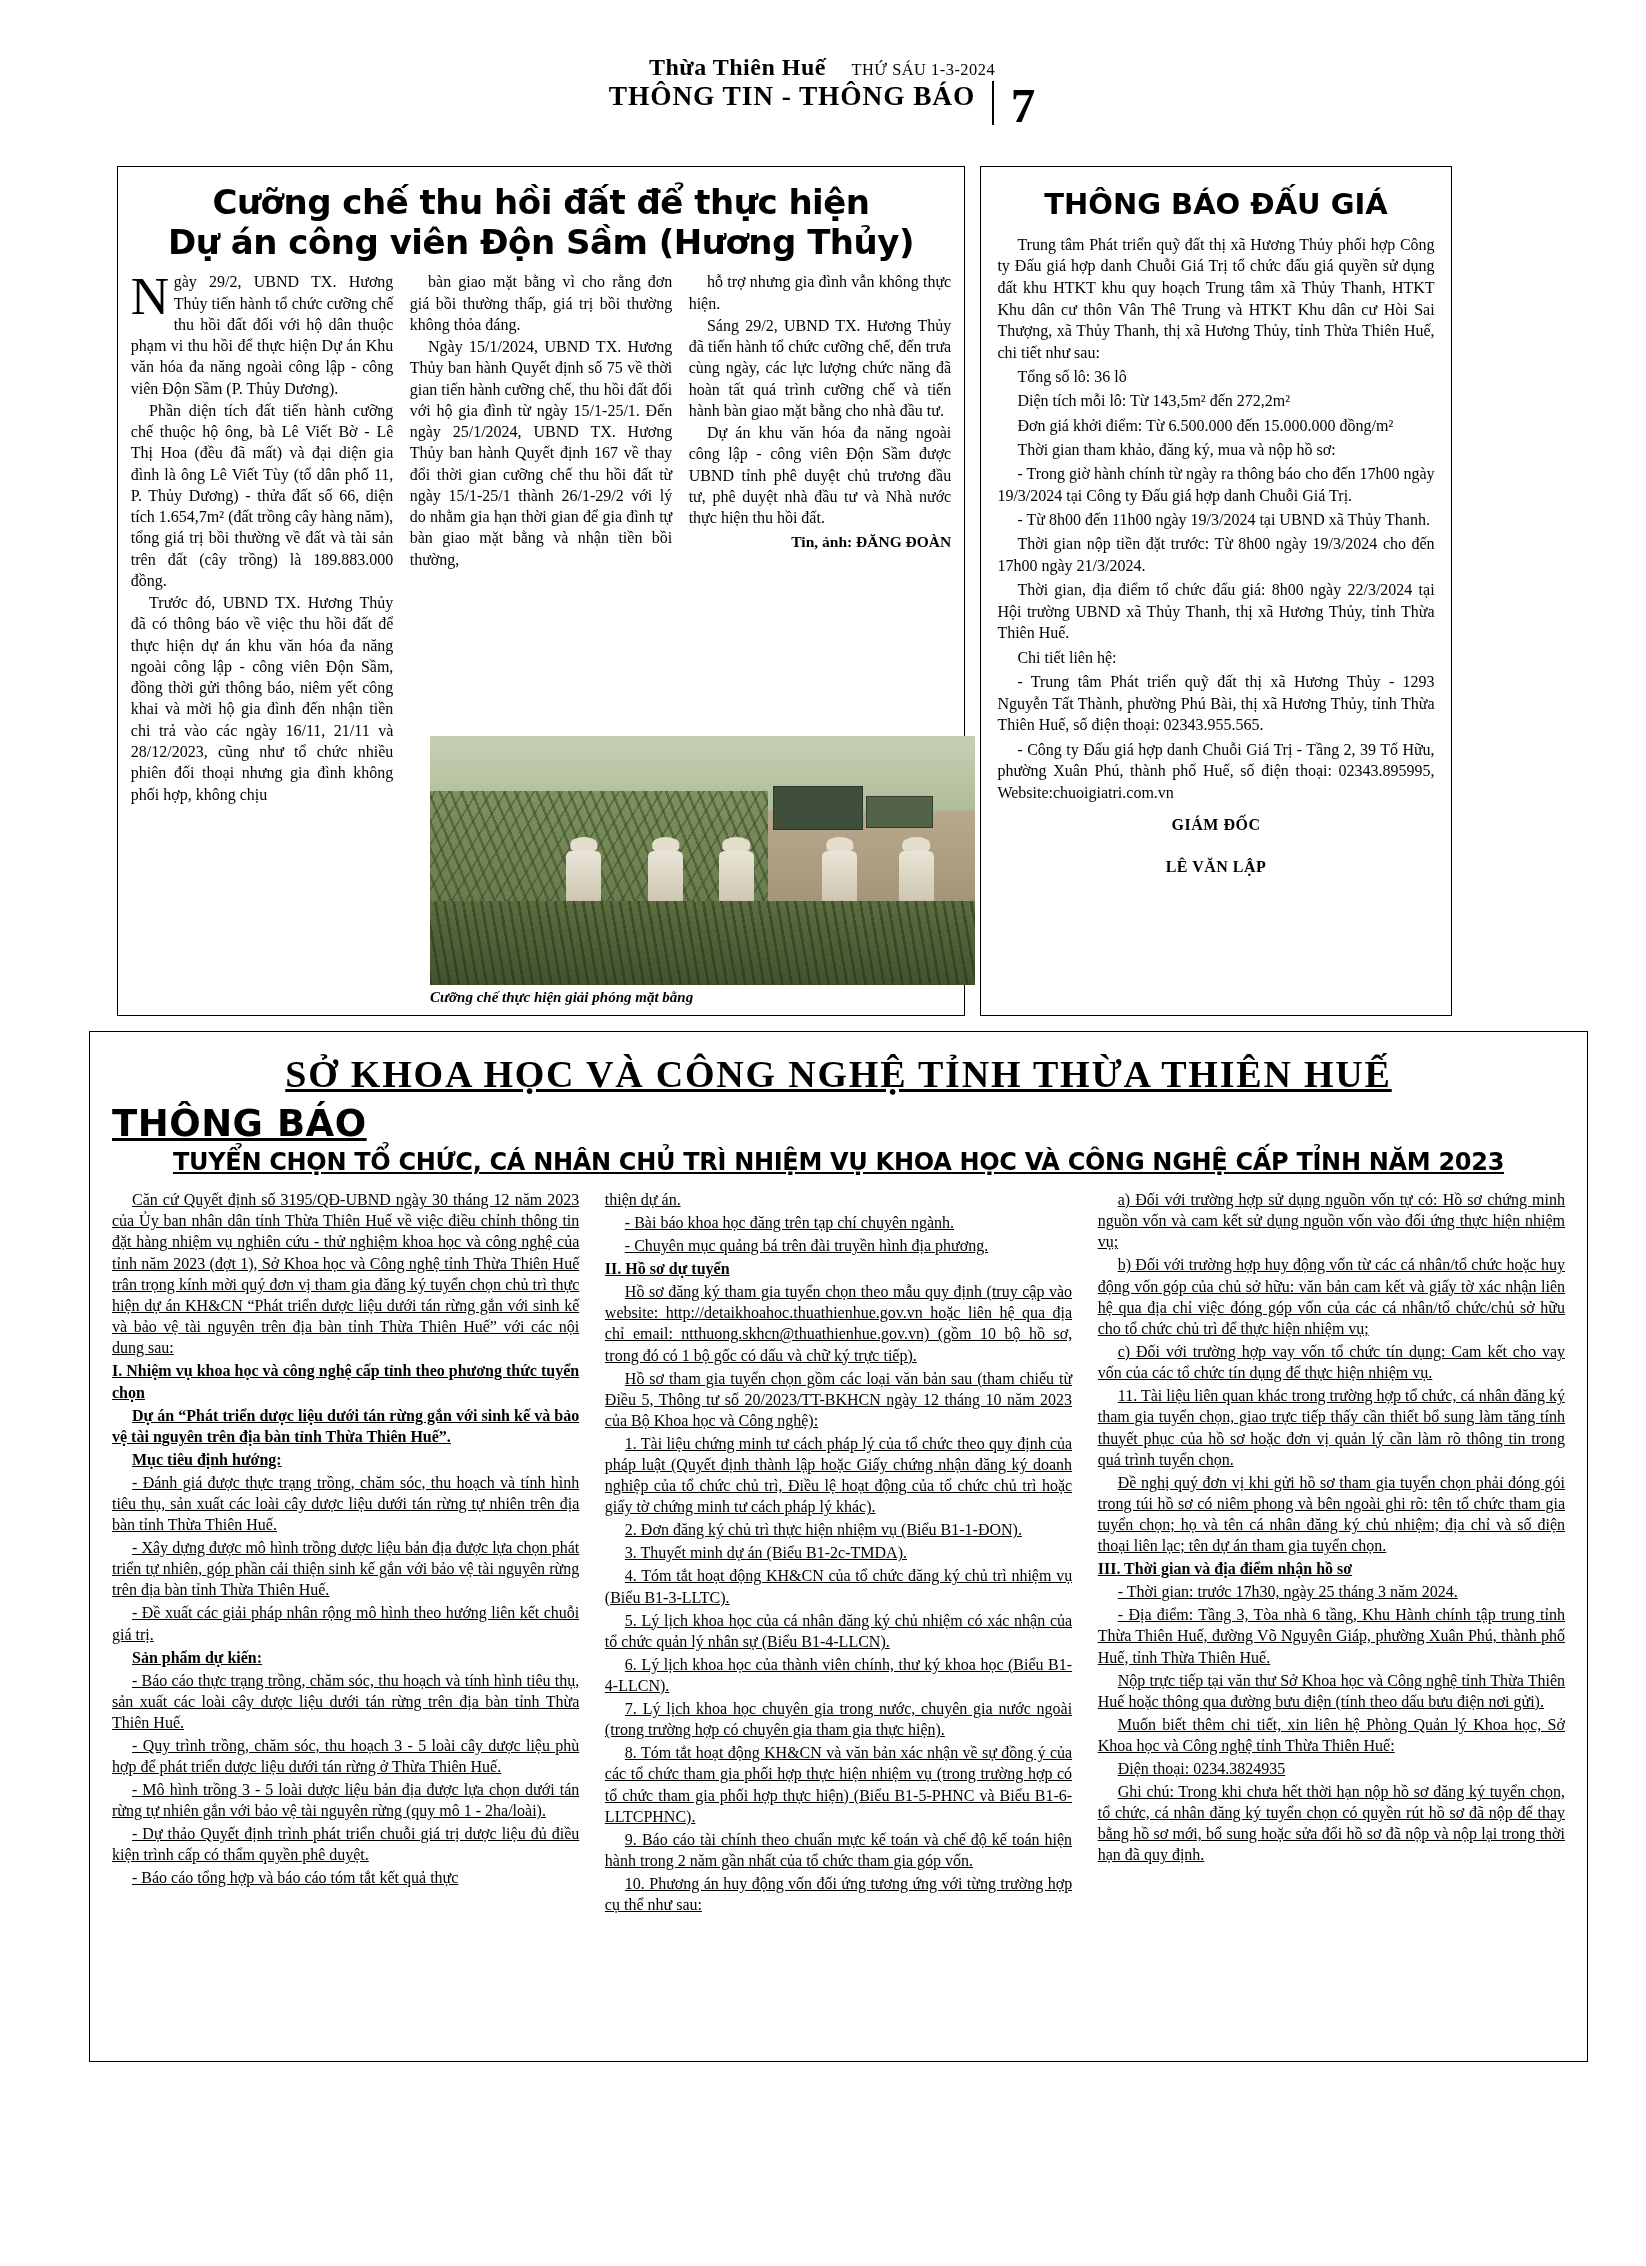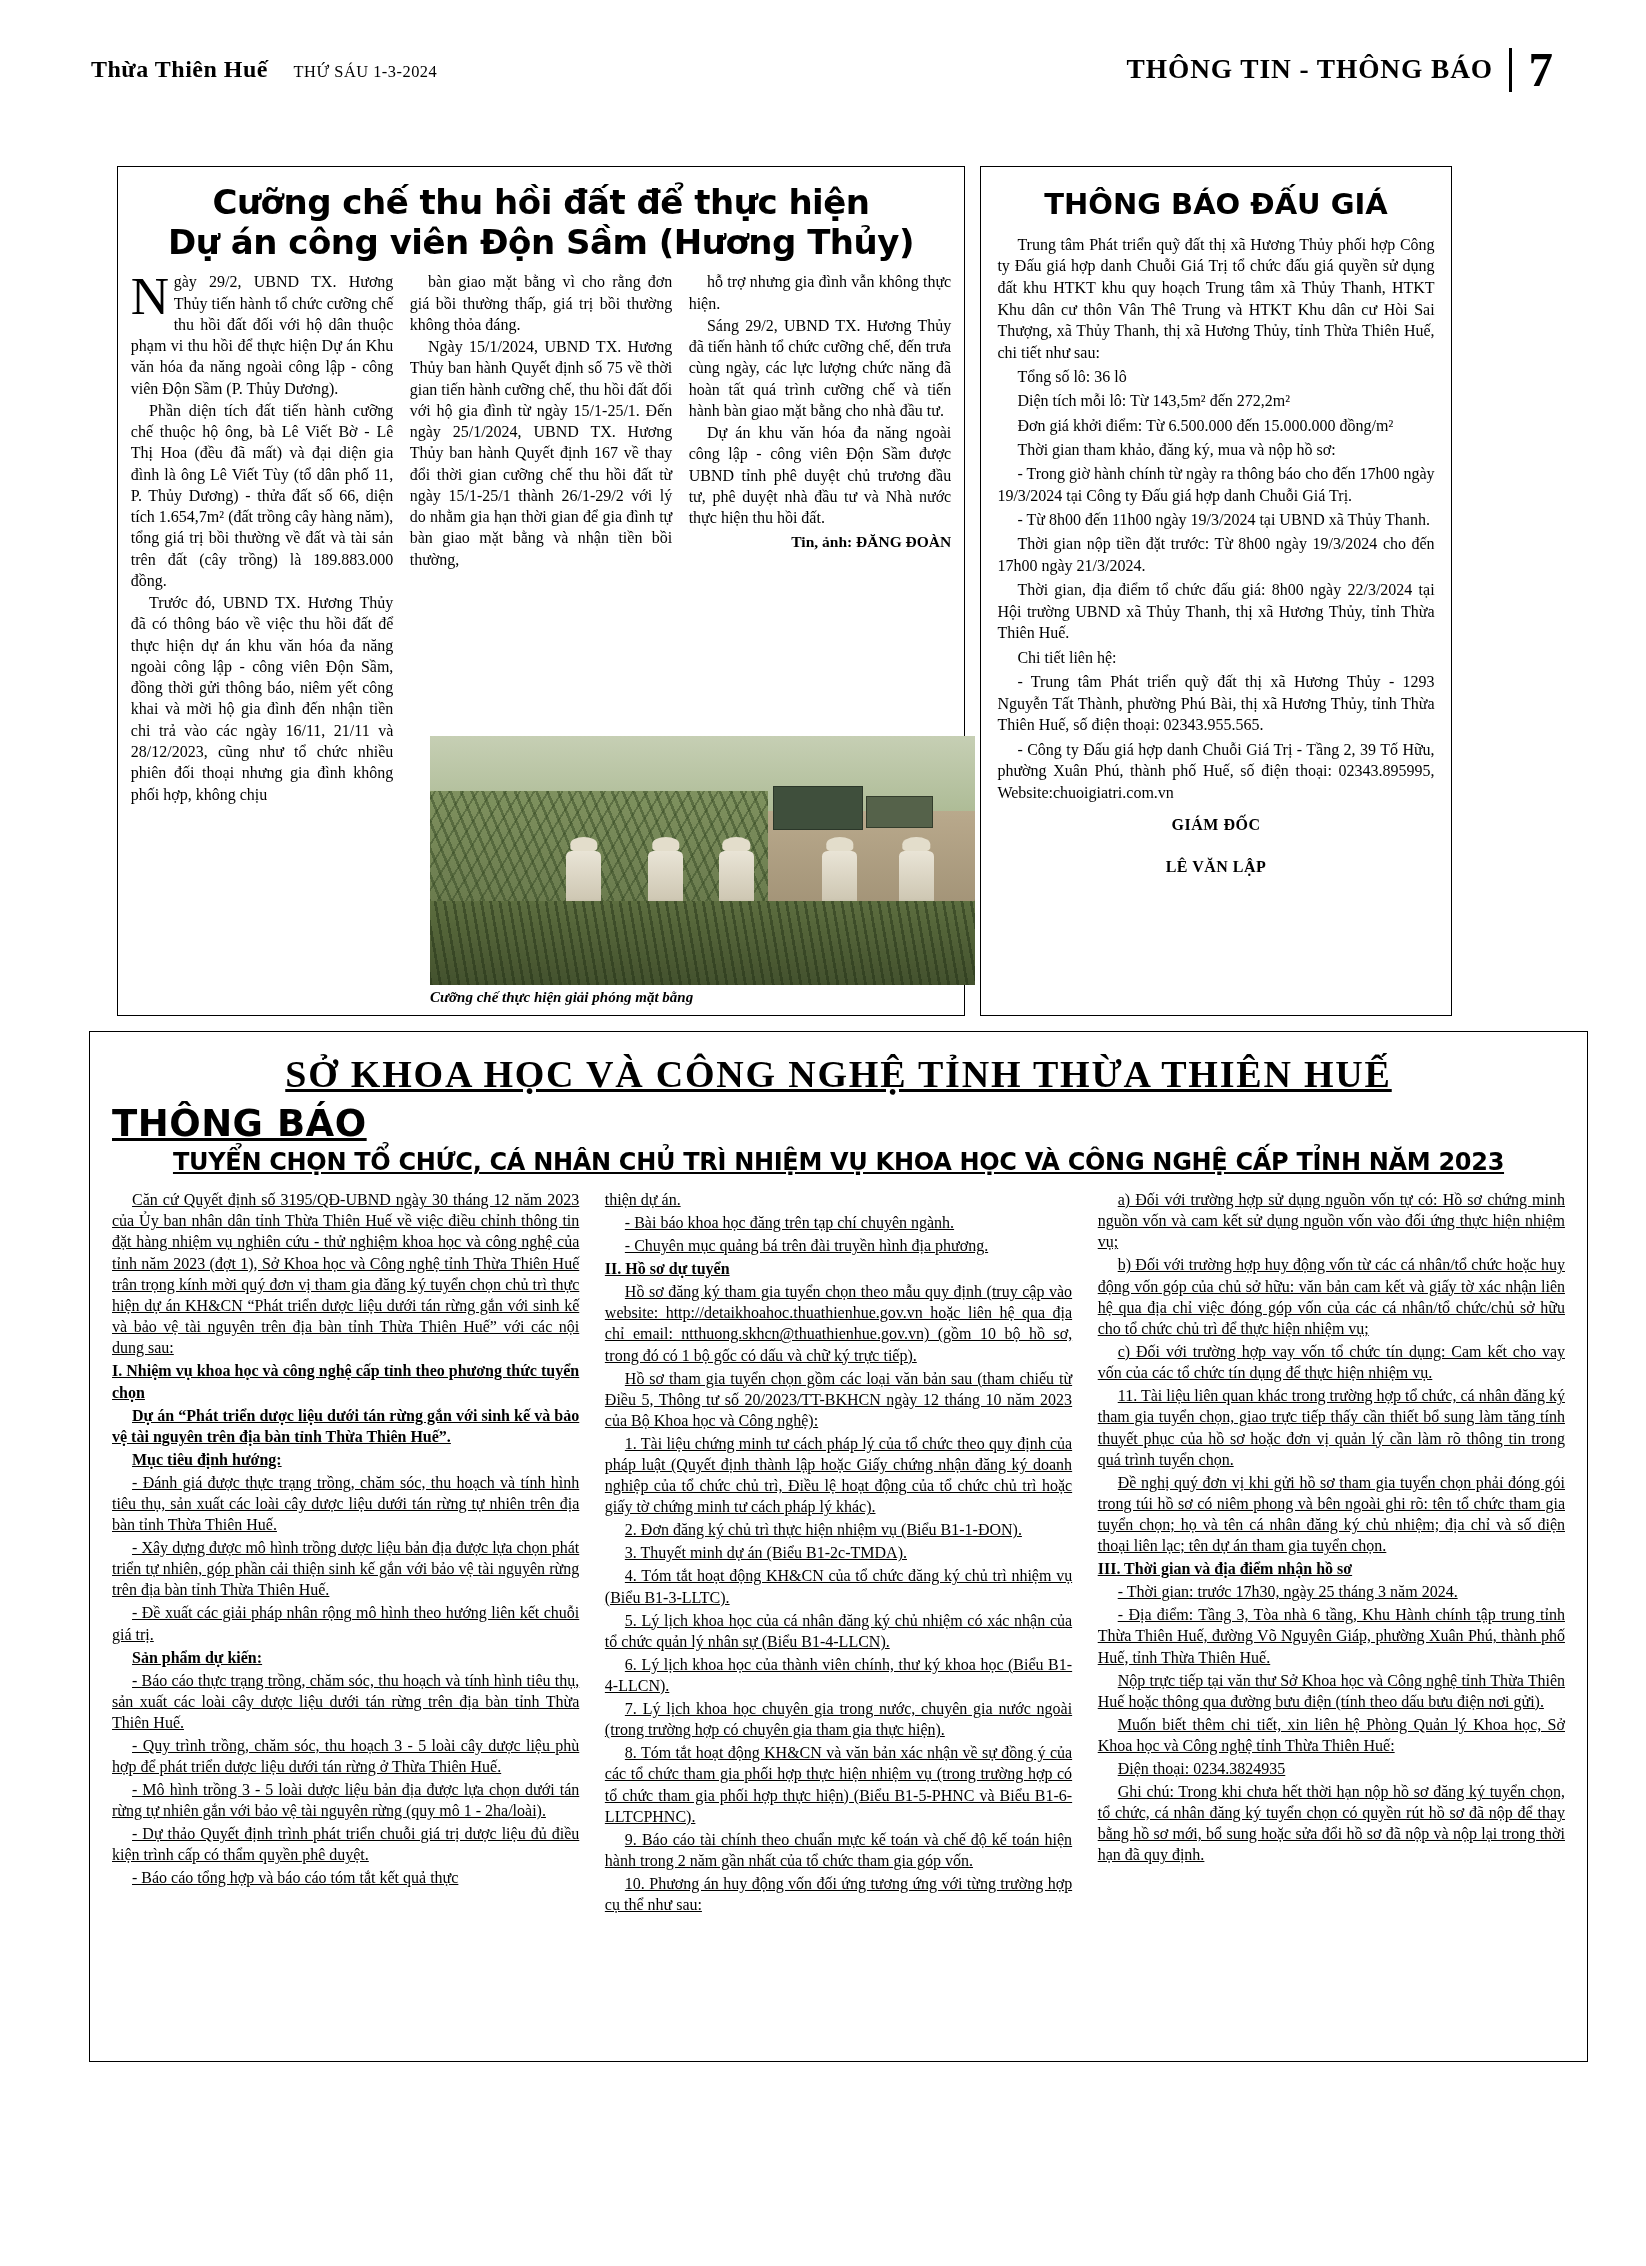--- a/index.html
+++ b/index.html
@@ -18,46 +18,46 @@
     position: absolute;
     left: 0; top: 0;
     width: 1647px;
     height: 2267px;
     background: #fff;
   }
 
   
   .masthead {
     position: absolute;
-    left: 91px; top: 42px;
+    left: 91px; top: 54px;
     width: 1462px;
     height: 55px;
     display: flex;
     align-items: center;
     justify-content: space-between;
+    flex-direction: column;
   }
   .mast-left {
     display: flex;
     align-items: baseline;
     gap: 25.6px;
   }
   .mast-logo {
     font-family: "Liberation Serif", serif;
     font-weight: bold;
     font-size: 24px;
     letter-spacing: 0.5px;
   }
   .mast-date {
     font-family: "Liberation Serif", serif;
     font-size: 16.4px;
     letter-spacing: 0.5px;
   }
   .mast-right {
     display: flex;
-    align-items: center;
     gap: 16.4px;
   }
   .mast-section {
     font-family: "Liberation Serif", serif;
     font-weight: bold;
     font-size: 27.4px;
     letter-spacing: 0.9px;
   }
   .mast-divider {
     width: 2.7px;

